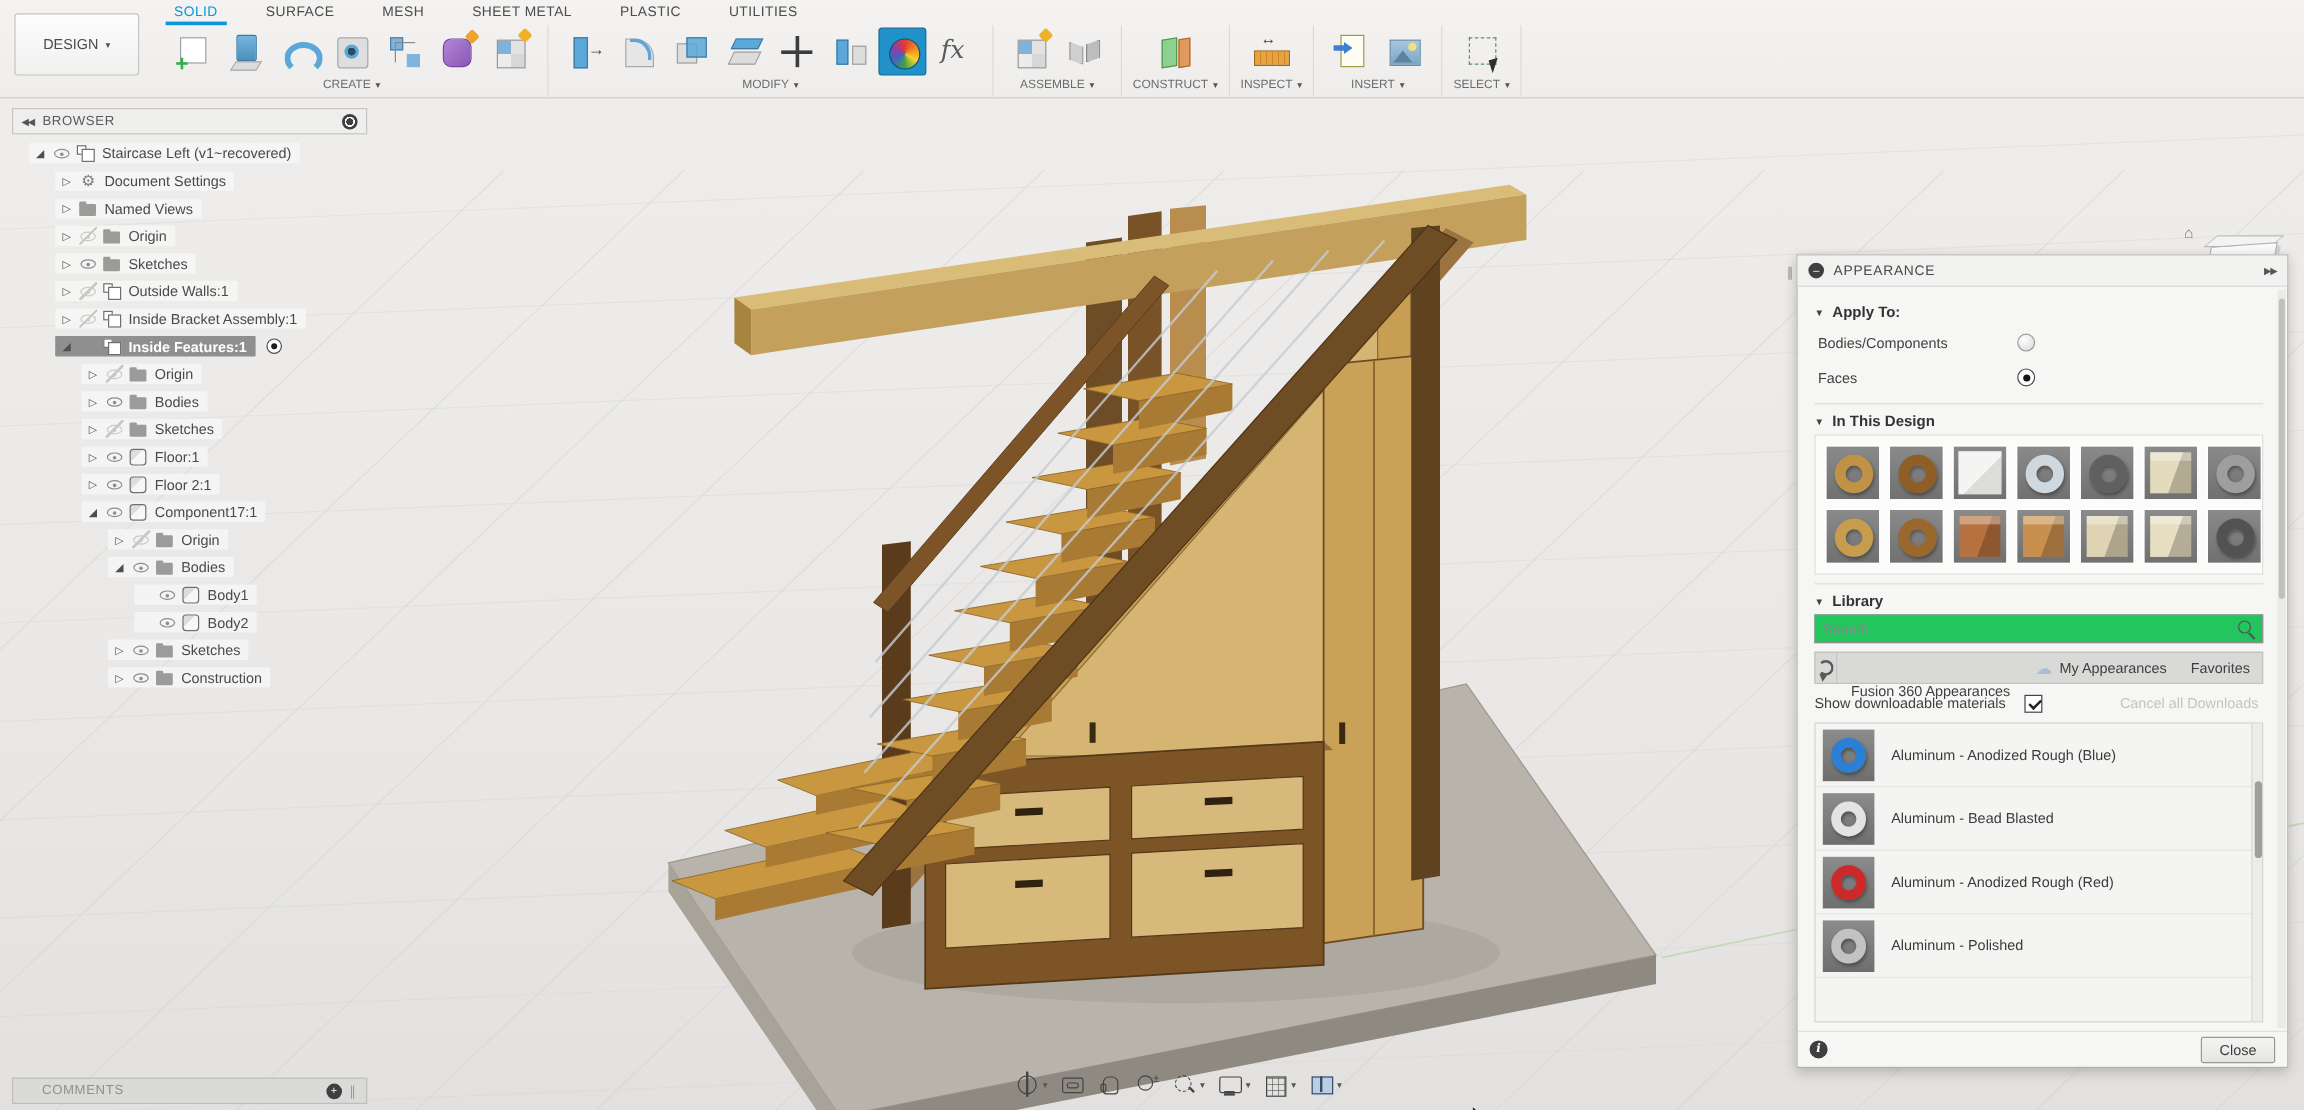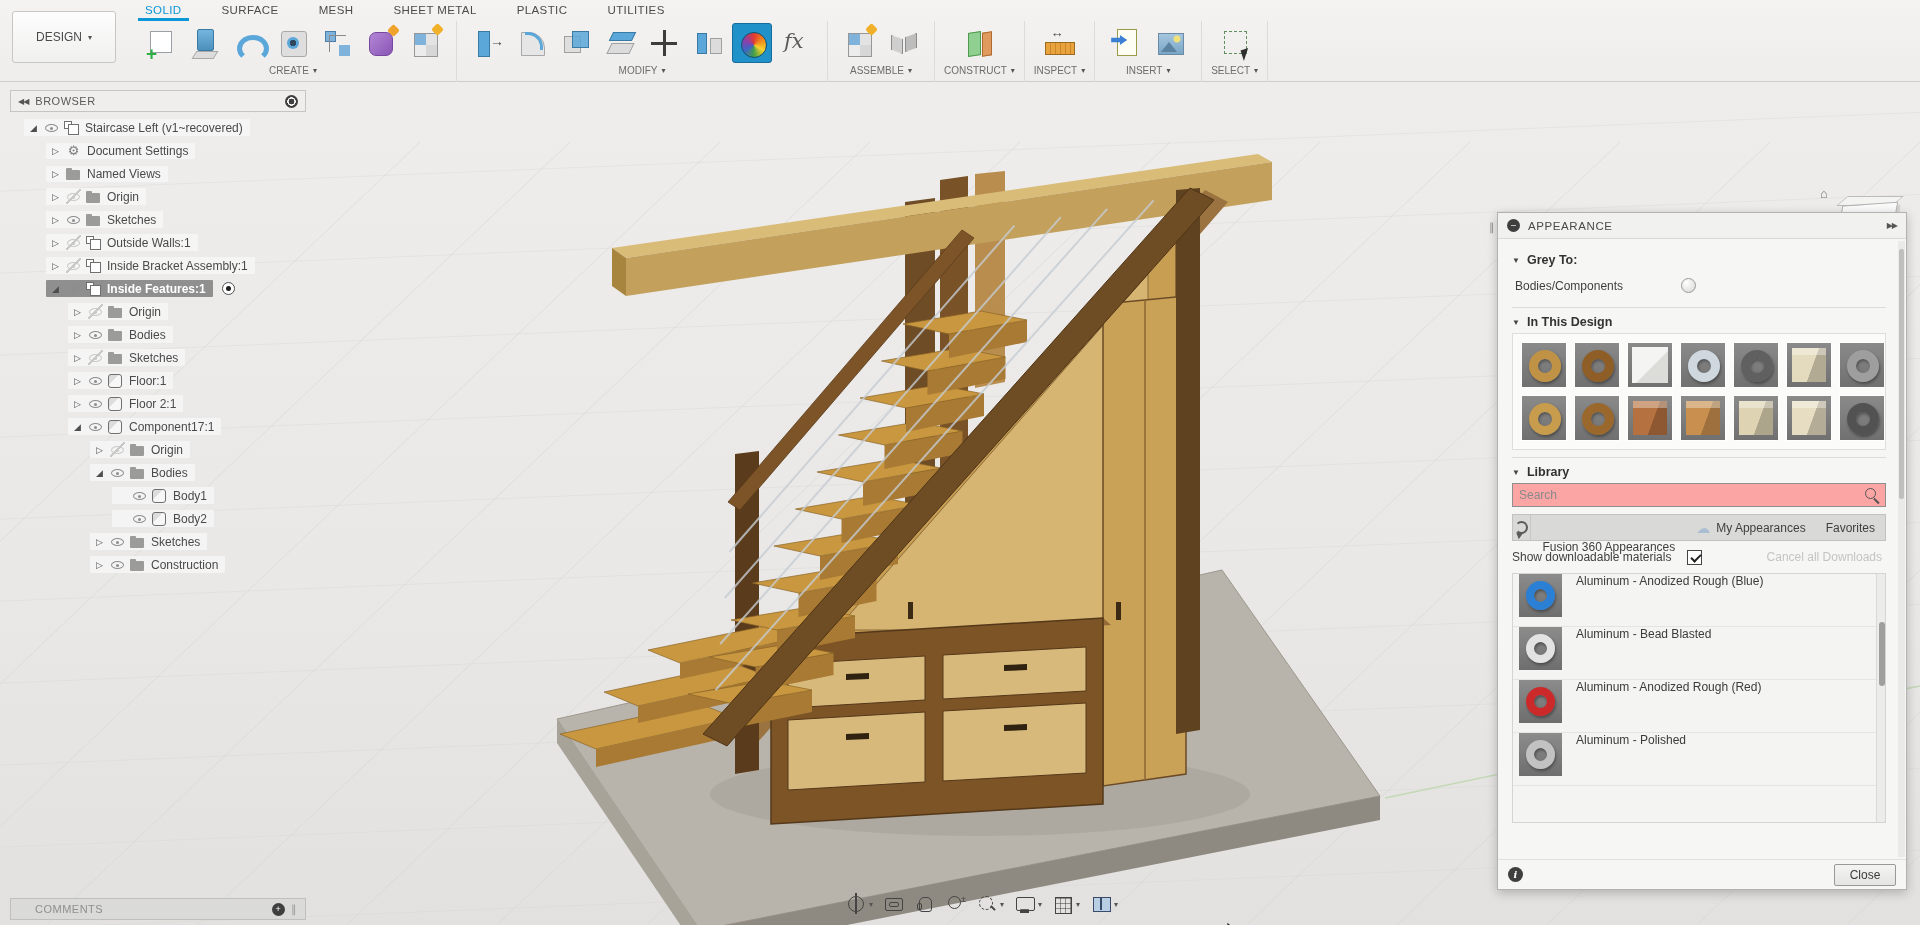--- a/index.html
+++ b/index.html
@@ -156,39 +156,39 @@
   .radio.on::after{content:"";position:absolute;inset:3.5px;background:#141414;border-radius:50%;}
   .divider{border-top:1px solid #dcdcda;margin:7px 0;}
   #swatches{background:#fbfbfa;border:1px solid #dededc;padding:8px;display:grid;grid-template-columns:repeat(7,46px);gap:7px;justify-content:space-between;}
   .sw{width:46px;height:46px;background:linear-gradient(#8a8a8a,#707070);position:relative;border:1px solid #fff;}
   .sw.torus::after{content:"";position:absolute;left:7px;top:7px;width:14px;height:14px;border:9px solid var(--c);border-radius:50%;
     box-shadow:inset 1px 2px 3px rgba(0,0,0,.35),1px 2px 3px rgba(0,0,0,.35);}
   .sw.cube::after{content:"";position:absolute;inset:5px;background:linear-gradient(110deg,var(--c) 58%,rgba(0,0,0,.22) 59%),var(--c);}
   .sw.cube::before{content:"";position:absolute;left:5px;top:5px;right:5px;height:7px;background:rgba(255,255,255,.35);z-index:1;}
   .sw.flat::after{content:"";position:absolute;inset:4px;background:linear-gradient(135deg,#f4f4f2 55%,#dcdcd8 56%);}
   #search-wrap{position:relative;margin:2px 0 7px;}
-  #search-input{width:100%;height:24px;border:1px solid #8f8f8d;background:#fca5a5;font-size:12px;color:#333;
+  #search-input{width:100%;height:24px;border:1px solid #8f8f8d;background:#22c55e;font-size:12px;color:#333;
     font-family:"Liberation Sans",sans-serif;padding:0 26px 0 6px;outline:none;}
   #search-input::placeholder{color:#8a8a8a;}
   .mag{position:absolute;right:6px;top:4px;width:16px;height:16px;}
   .mag::before{content:"";position:absolute;left:1px;top:1px;width:9px;height:9px;border:1.6px solid #555;border-radius:50%;}
   .mag::after{content:"";position:absolute;right:0;bottom:1px;width:7px;height:1.8px;background:#555;transform:rotate(45deg);}
   #libtabs{height:27px;background:#d9d9d8;border:1px solid #c2c2c0;display:flex;align-items:stretch;}
   #libtabs .rfr-cell{width:30px;display:flex;align-items:center;justify-content:center;border-right:1px solid #c6c6c4;}
   .rfr{width:13px;height:13px;border:2px solid #5a5a5a;border-left-color:transparent;border-radius:50%;position:relative;}
   .rfr::after{content:"";position:absolute;left:-5px;top:6px;border:4px solid transparent;border-right:6px solid #5a5a5a;transform:rotate(35deg);}
   .libtab{display:flex;align-items:center;padding:0 10px;font-size:12px;color:#3f3f3f;gap:6px;white-space:nowrap;}
   .libtab.active{background:#f2f2f1;border-left:1px solid #b2b2b0;border-right:1px solid #b2b2b0;margin-top:32px;}
   .cloud{color:#a9bdd3;font-size:14px;line-height:1;}
   #dl-row{display:flex;align-items:center;height:32px;}
   .cbx{width:15px;height:15px;border:1.6px solid #444;background:#fff;position:relative;margin-left:16px;}
   .cbx::after{content:"";position:absolute;left:2.5px;top:3px;width:8px;height:4px;border-left:2px solid #222;border-bottom:2px solid #222;transform:rotate(-45deg);}
   #cancel-dl{color:#c4c4c2;font-size:12px;margin-left:auto;margin-right:4px;}
   #liblist{position:relative;height:250px;border:1px solid #d4d4d2;background:#f4f4f3;overflow:hidden;}
-  .librow{height:53px;display:flex;gap:14px;padding-left:6px;border-bottom:1px solid #e4e4e2;}
+  .librow{height:53px;display:flex;align-items:center;gap:14px;padding-left:6px;border-bottom:1px solid #e4e4e2;}
   .lth{width:43px;height:43px;background:linear-gradient(#8c8c8c,#6e6e6e);position:relative;flex:0 0 43px;}
   .lth::after{content:"";position:absolute;left:7px;top:7px;width:13px;height:13px;border:8px solid var(--c);border-radius:50%;
     box-shadow:inset 1px 2px 3px rgba(0,0,0,.4),1px 2px 3px rgba(0,0,0,.35);}
   .liblabel{font-size:12px;color:#3b3b3b;}
   #lib-sb{position:absolute;right:0;top:0;bottom:0;width:9px;background:#ececea;border-left:1px solid #d9d9d7;}
   #lib-sb .thumb{position:absolute;left:1.5px;width:6px;top:48px;height:64px;background:#9f9f9d;border-radius:3px;}
   #panel-sb{position:absolute;right:1px;top:28px;bottom:32px;width:7px;background:#eaeae9;}
   #panel-sb .thumb{position:absolute;left:1px;width:5px;top:8px;height:250px;background:#bfbfbd;border-radius:2px;}
   #ap-footer{position:absolute;left:0;right:0;bottom:0;height:30px;display:flex;align-items:center;padding:0 10px;border-top:1px solid #e0e0de;}
   .info-ic{width:15px;height:15px;border-radius:50%;background:#3f3f3f;color:#fff;display:flex;align-items:center;justify-content:center;
@@ -630,26 +630,30 @@
   <span class="drag">∥</span>
   <div id="ap-header">
     <span class="dot-ic">–</span>
     <span id="ap-title">APPEARANCE</span>
     <span class="spacer"></span>
     <span class="ffwd">▶▶</span>
   </div>
   <div id="ap-body">
     <div class="sec-head">
       <span class="tri">▼</span>
-      <span class="txt">Grey To:</span>
+      <span class="txt">Apply To:</span>
     </div>
     <div id="apply-rows">
         <div class="apply-row">
           <span class="lab">Bodies/Components</span>
           <span class="radio"></span>
+        </div>
+        <div class="apply-row">
+          <span class="lab">Faces</span>
+          <span class="radio on"></span>
         </div>
       </div>
     <div class="divider"></div>
     <div class="sec-head">
       <span class="tri">▼</span>
       <span class="txt">In This Design</span>
     </div>
     <div id="swatches">
         <span class="sw torus" style="--c: #c09245;"></span>
         <span class="sw torus" style="--c: #8f5e26;"></span>

